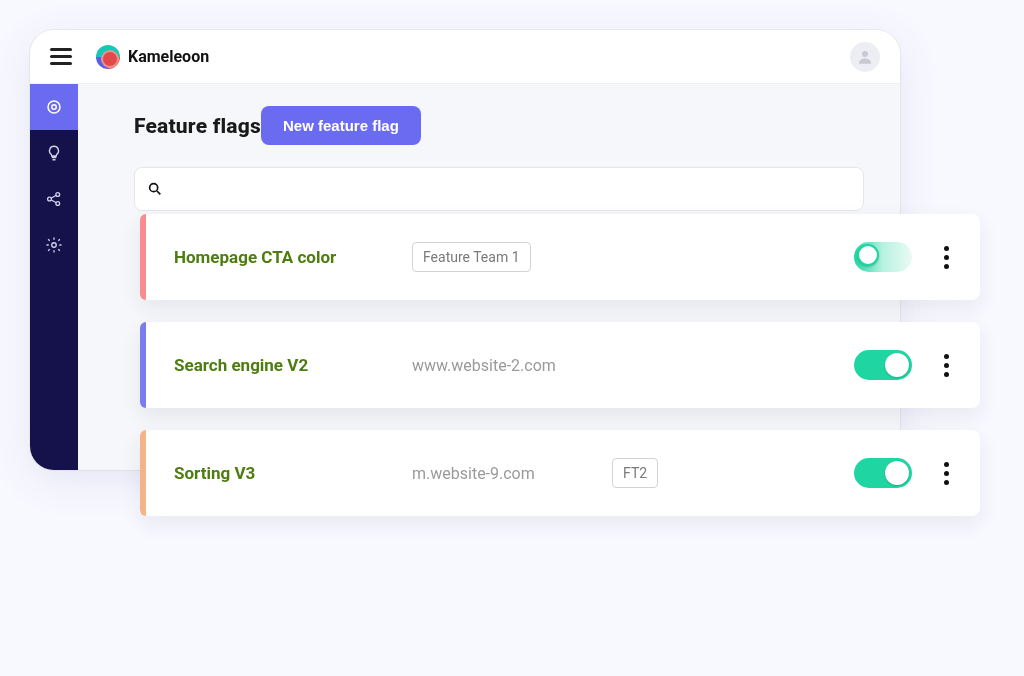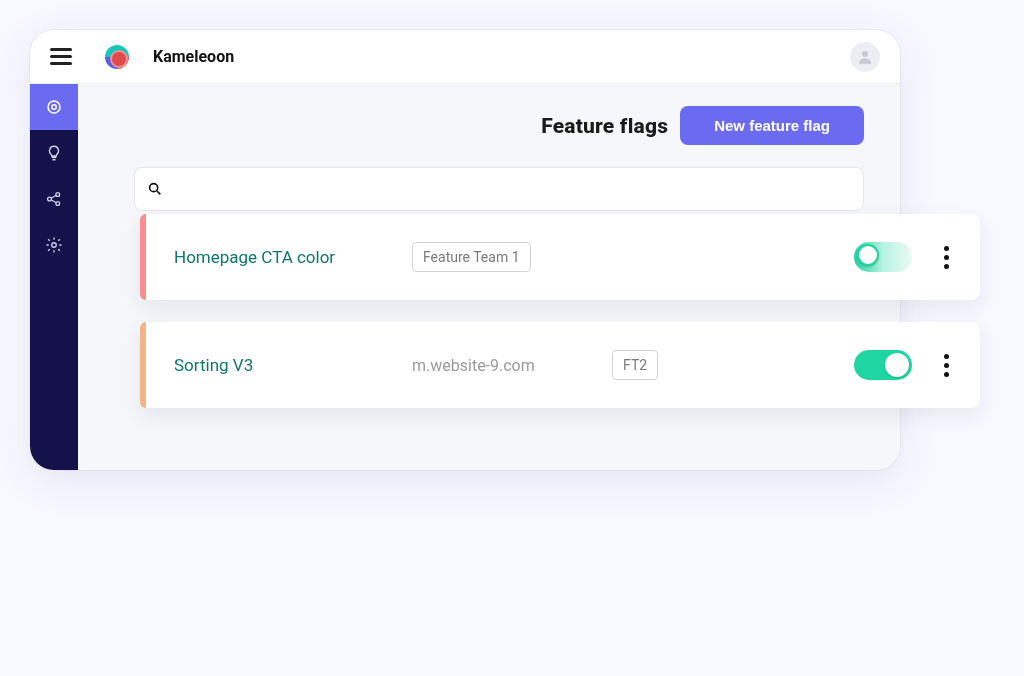--- a/index.html
+++ b/index.html
@@ -39,22 +39,22 @@
   cursor: pointer;
 }
 .hamburger span {
   height: 3px;
   background: #222;
   border-radius: 2px;
 }
 .logo {
   display: flex;
   align-items: center;
-  gap: 24px;
-  margin-left: 33px;
+  gap: 8px;
+  margin-left: 24px;
 }
 .logo-mark {
   width: 24px;
   height: 24px;
   border-radius: 50%;
   background: conic-gradient(#17c7b7 0 90deg, #e14a4a 90deg 180deg, #5d5fe5 180deg 270deg, #17c7b7 270deg 360deg);
   position: relative;
 }
 .logo-mark::after {
   content: '';
@@ -107,35 +107,34 @@
   background: #6b6bf1;
   color: #fff;
 }
 .content {
   flex: 1;
   padding: 22px 36px 10px 56px;
 }
 .title-row {
   display: flex;
   align-items: center;
-  justify-content: flex-end;
-  gap: 12px;
+  justify-content: flex-start;
 }
 .page-title {
   font-size: 21px;
   font-weight: 800;
   color: #1a1a1a;
   letter-spacing: 0.2px;
 }
 .new-btn {
   background: #6b6bf1;
   color: #fff;
   font-weight: 700;
   font-size: 15px;
-  padding: 11px 34px;
+  padding: 11px 22px;
   border-radius: 8px;
   border: none;
   cursor: pointer;
 }
 .search-bar {
   margin-top: 22px;
   background: #fff;
   border: 1px solid #e6e6ea;
   border-radius: 8px;
   height: 44px;
@@ -170,22 +169,22 @@
   position: relative;
 }
 .flag-accent {
   width: 6px;
   height: 100%;
   border-radius: 8px 0 0 8px;
   margin-right: 28px;
 }
 .flag-name {
   font-size: 17px;
-  font-weight: 400;
-  color: #0f766e;
+  font-weight: 700;
+  color: #4d7c0f;
   width: 238px;
 }
 .flag-domain {
   font-size: 16px;
   color: #9a9a9a;
   width: 200px;
 }
 .flag-team {
   font-size: 14px;
   color: #7a7a7a;
@@ -310,20 +309,34 @@
       <div class="toggle mid">
         <div class="knob"></div>
       </div>
       <div class="kebab">
         <span></span>
         <span></span>
         <span></span>
       </div>
     </div>
     <div class="flag-card">
+      <div class="flag-accent" style="background: rgb(122, 124, 240);"></div>
+      <div class="flag-name">Search engine V2</div>
+      <div class="flag-domain">www.website-2.com</div>
+      <div class="flag-team-slot"></div>
+      <div class="toggle on">
+        <div class="knob"></div>
+      </div>
+      <div class="kebab">
+        <span></span>
+        <span></span>
+        <span></span>
+      </div>
+    </div>
+    <div class="flag-card">
       <div class="flag-accent" style="background: rgb(245, 179, 138);"></div>
       <div class="flag-name">Sorting V3</div>
       <div class="flag-domain">m.website-9.com</div>
       <div class="flag-team-slot">
         <div class="flag-team">FT2</div>
       </div>
       <div class="toggle on">
         <div class="knob"></div>
       </div>
       <div class="kebab">

